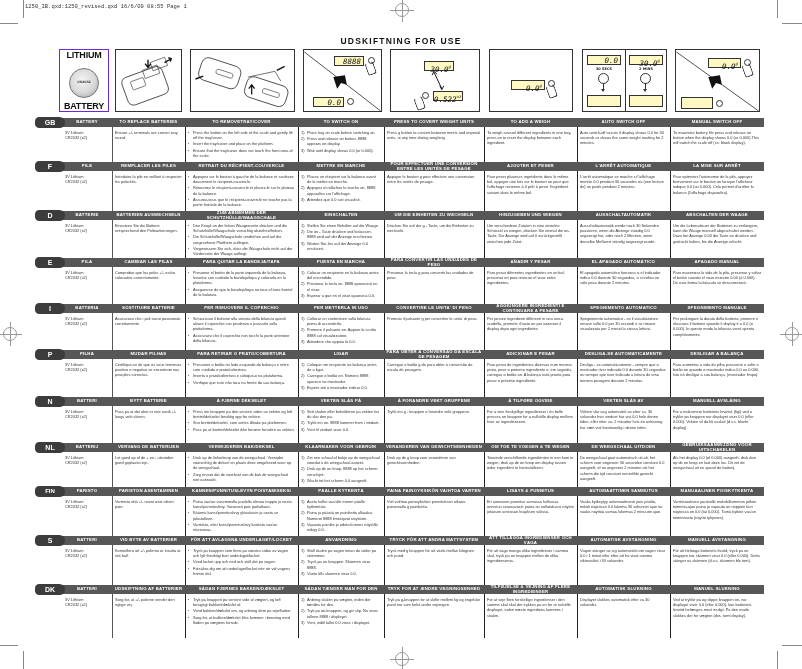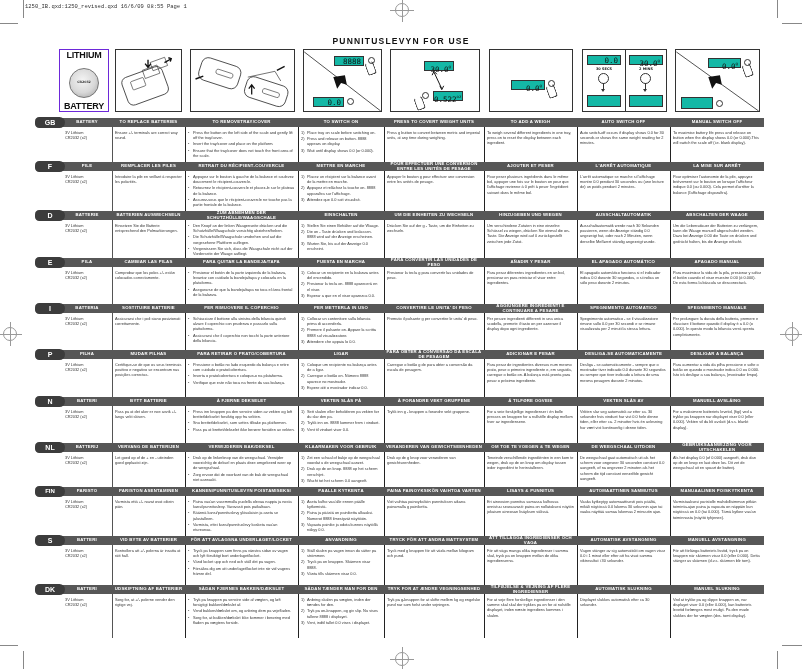--- a/index.html
+++ b/index.html
@@ -14,21 +14,21 @@
 
   .title { position: absolute; left: 0; width: 802px; top: 36px; text-align: center; font-family: "Liberation Sans", sans-serif; font-weight: bold; font-size: 8.5px; letter-spacing: 1.2px; color: #111; }
 
   
   .illus { position: absolute; top: 49px; height: 63px; border: 1px solid #333; background: #fff; overflow: hidden; }
   .batt-panel { position: absolute; left: 59px; top: 49px; width: 50px; height: 63px; border: 1px solid #6d28d9; }
   .batt-word { position: absolute; left: 0; width: 100%; text-align: center; font-family: "Liberation Sans", sans-serif; font-weight: bold; font-size: 9px; letter-spacing: -0.2px; color: #111; }
   .coin { position: absolute; left: 9px; top: 18px; width: 30px; height: 30px; border-radius: 50%; background: radial-gradient(circle at 45% 40%, #f4f4f4 0%, #d8d8d8 55%, #9a9a9a 100%); border: 1px solid #777; }
   .coin span { position: absolute; width: 100%; top: 11px; text-align: center; font-size: 3.2px; font-weight: bold; color: #333; }
 
-  .lcd { position: absolute; border: 1px solid #333; height: 10px; font-family: "DejaVu Sans Mono", monospace; font-size: 7.5px; line-height: 9px; text-align: right; padding-right: 2px; color: #111; background: #14b8a6; }
+  .lcd { position: absolute; border: 1px solid #333; height: 10px; font-family: "DejaVu Sans Mono", monospace; font-style: italic; font-size: 7.5px; line-height: 9px; text-align: right; padding-right: 2px; color: #111; background: #fef9c3; }
   .btn-circle { position: absolute; width: 7px; height: 7px; border: 1px solid #333; border-radius: 50%; background: #fff; }
   .finger { position: absolute; width: 9px; height: 14px; border: 1px solid #333; border-radius: 5px 5px 3px 3px; border-top-color: transparent; transform: rotate(-20deg); }
   .diag { position: absolute; top: 0; left: 0; width: 100%; height: 100%; }
   .timer-lbl { position: absolute; font-size: 3.5px; font-weight: bold; text-align: center; }
   .timer-dial { position: absolute; width: 11px; height: 11px; border: 1px solid #333; border-radius: 50%; }
   .timer-arrow { position: absolute; width: 1px; height: 7px; background: #333; }
   .timer-arrow::after { content:""; position:absolute; left:-2px; bottom:-2px; border-left:2.5px solid transparent; border-right:2.5px solid transparent; border-top:3px solid #333; }
   .vline { position: absolute; top: 118px; width: 1px; background: #222; }
   .section { position: absolute; left: 35px; width: 729px; }
   .bar { position: absolute; left: 27px; top: 0; width: 702px; height: 9px; background: #575757; }
@@ -51,21 +51,21 @@
 <div class="crop" style="left:777px;top:0;width:1px;height:18px;"></div>
 <div class="crop" style="left:0;top:645px;width:18px;height:1px;"></div>
 <div class="crop" style="left:23px;top:651px;width:1px;height:18px;"></div>
 <div class="crop" style="left:782px;top:645px;width:20px;height:1px;"></div>
 <div class="crop" style="left:777px;top:651px;width:1px;height:18px;"></div>
 <div class="reg" style="left:395px;top:3px;"></div>
 <div class="reg" style="left:395px;top:652px;"></div>
 <div class="reg" style="left:3px;top:327px;"></div>
 <div class="reg" style="left:785px;top:327px;"></div>
 
-<h1 class="title">PUNNITUSLEVYN  FOR  USE</h1>
+<h1 class="title">UDSKIFTNING  FOR  USE</h1>
 
 <div class="batt-panel">
   <div class="batt-word" style="top:0;">LITHIUM</div>
   <div class="coin">
       <span>CR2032</span>
     </div>
   <div class="batt-word" style="bottom:0;">BATTERY</div>
 </div>
 
 <div class="illus" style="left:115px;width:67px;">

